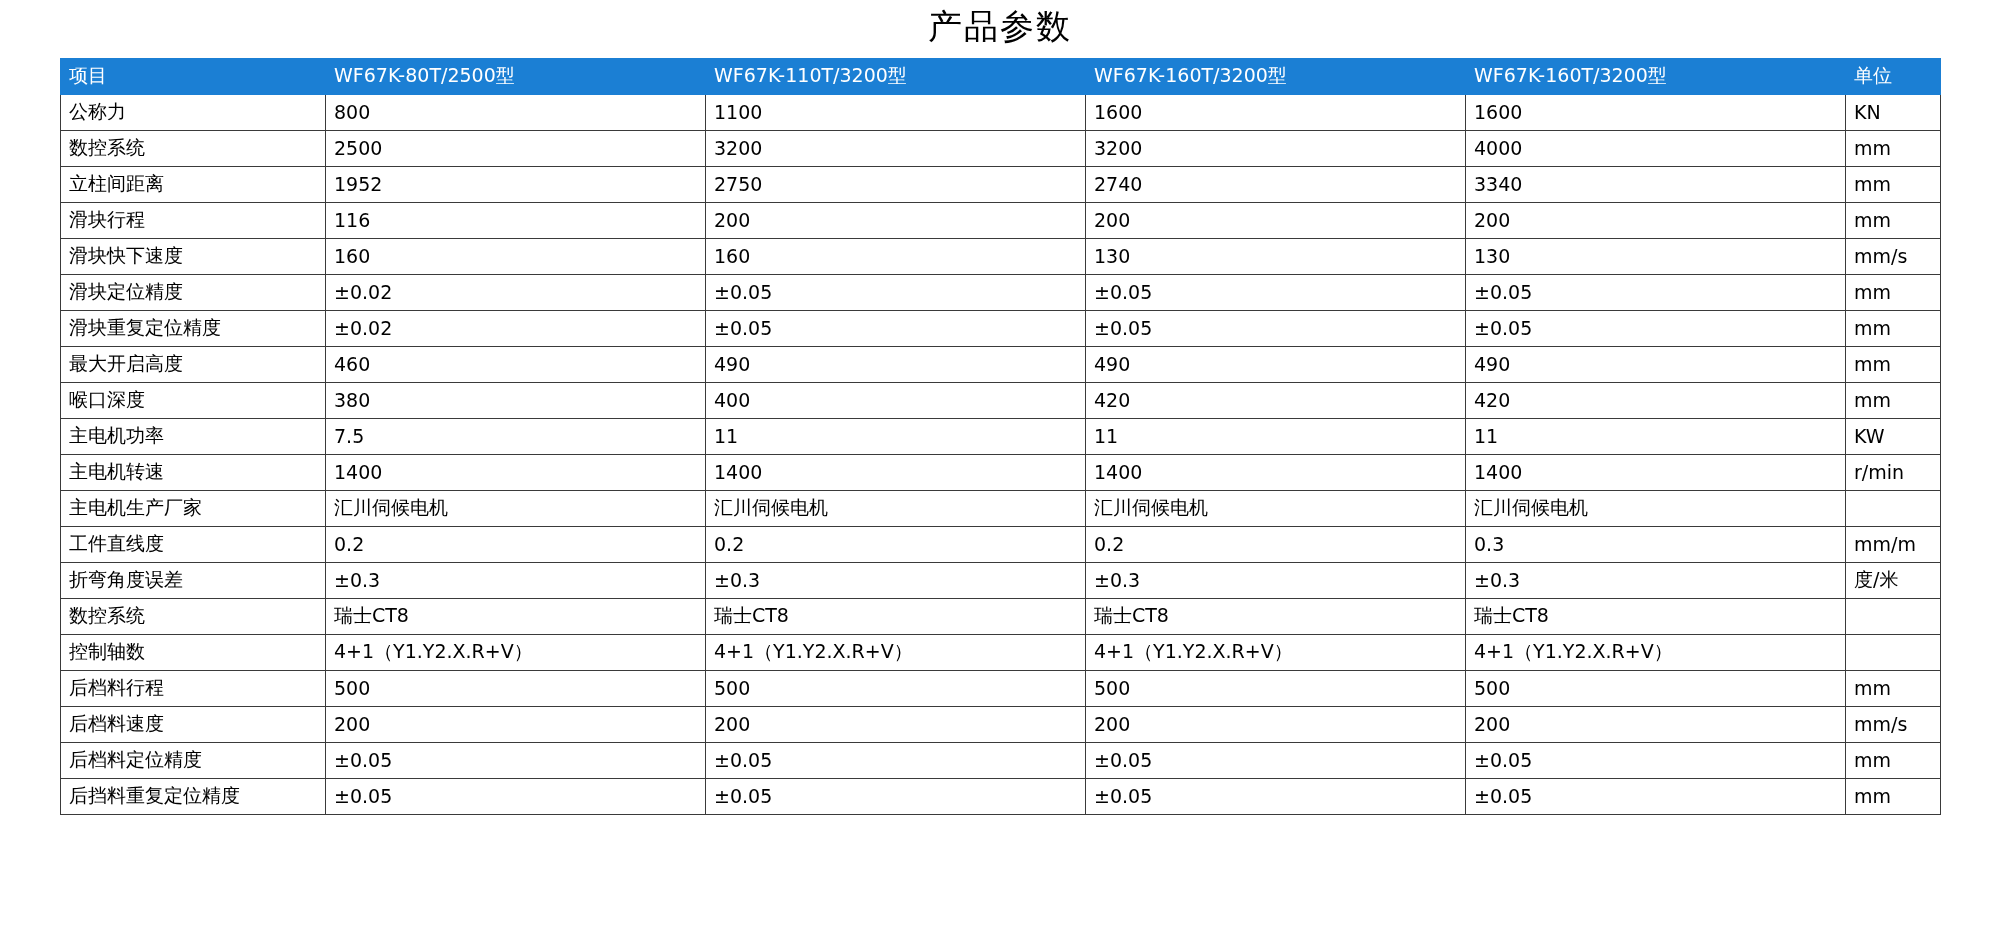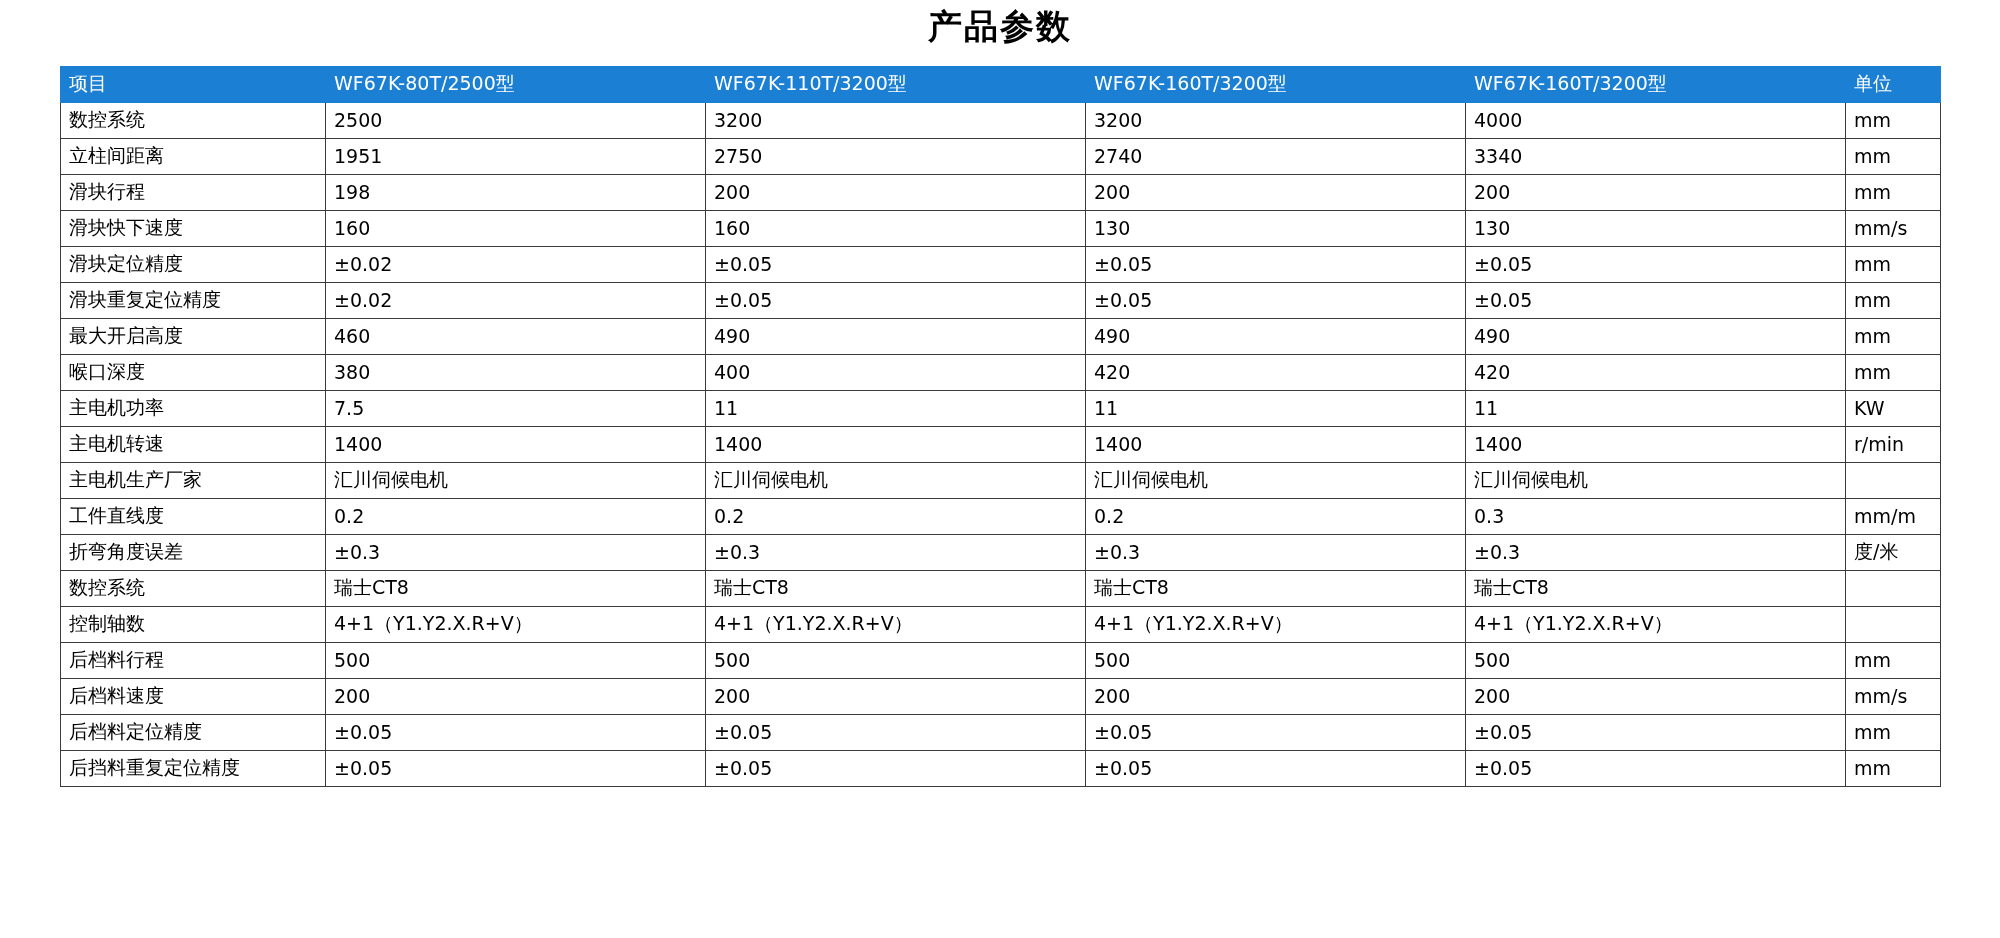--- a/index.html
+++ b/index.html
@@ -16,24 +16,24 @@
   }
   .page {
     position: relative;
     width: 2000px;
     height: 938px;
     box-sizing: border-box;
   }
   .doc-title {
     text-align: center;
     font-size: 34px;
-    font-weight: bold;
+    font-weight: normal;
     letter-spacing: 2px;
     padding-top: 4px;
-    padding-bottom: 16px;
+    padding-bottom: 8px;
     color: #000;
   }
   .table-wrap {
     padding: 0 60px 0 60px;
   }
   table.spec {
     border-collapse: collapse;
     width: 1880px;
     table-layout: fixed;
     font-size: 19px;
@@ -95,38 +95,46 @@
           <th>项目</th>
           <th>WF67K-80T/2500型</th>
           <th>WF67K-110T/3200型</th>
           <th>WF67K-160T/3200型</th>
           <th>WF67K-160T/3200型</th>
           <th>单位</th>
         </tr>
       </thead>
       <tbody id="tbody">
           <tr>
+            <td>公称力</td>
+            <td>800</td>
+            <td>1100</td>
+            <td>1600</td>
+            <td>1600</td>
+            <td>KN</td>
+          </tr>
+          <tr>
             <td>数控系统</td>
             <td>2500</td>
             <td>3200</td>
             <td>3200</td>
             <td>4000</td>
             <td>mm</td>
           </tr>
           <tr>
             <td>立柱间距离</td>
-            <td>1951</td>
+            <td>1952</td>
             <td>2750</td>
             <td>2740</td>
             <td>3340</td>
             <td>mm</td>
           </tr>
           <tr>
             <td>滑块行程</td>
-            <td>198</td>
+            <td>116</td>
             <td>200</td>
             <td>200</td>
             <td>200</td>
             <td>mm</td>
           </tr>
           <tr>
             <td>滑块快下速度</td>
             <td>160</td>
             <td>160</td>
             <td>130</td>

